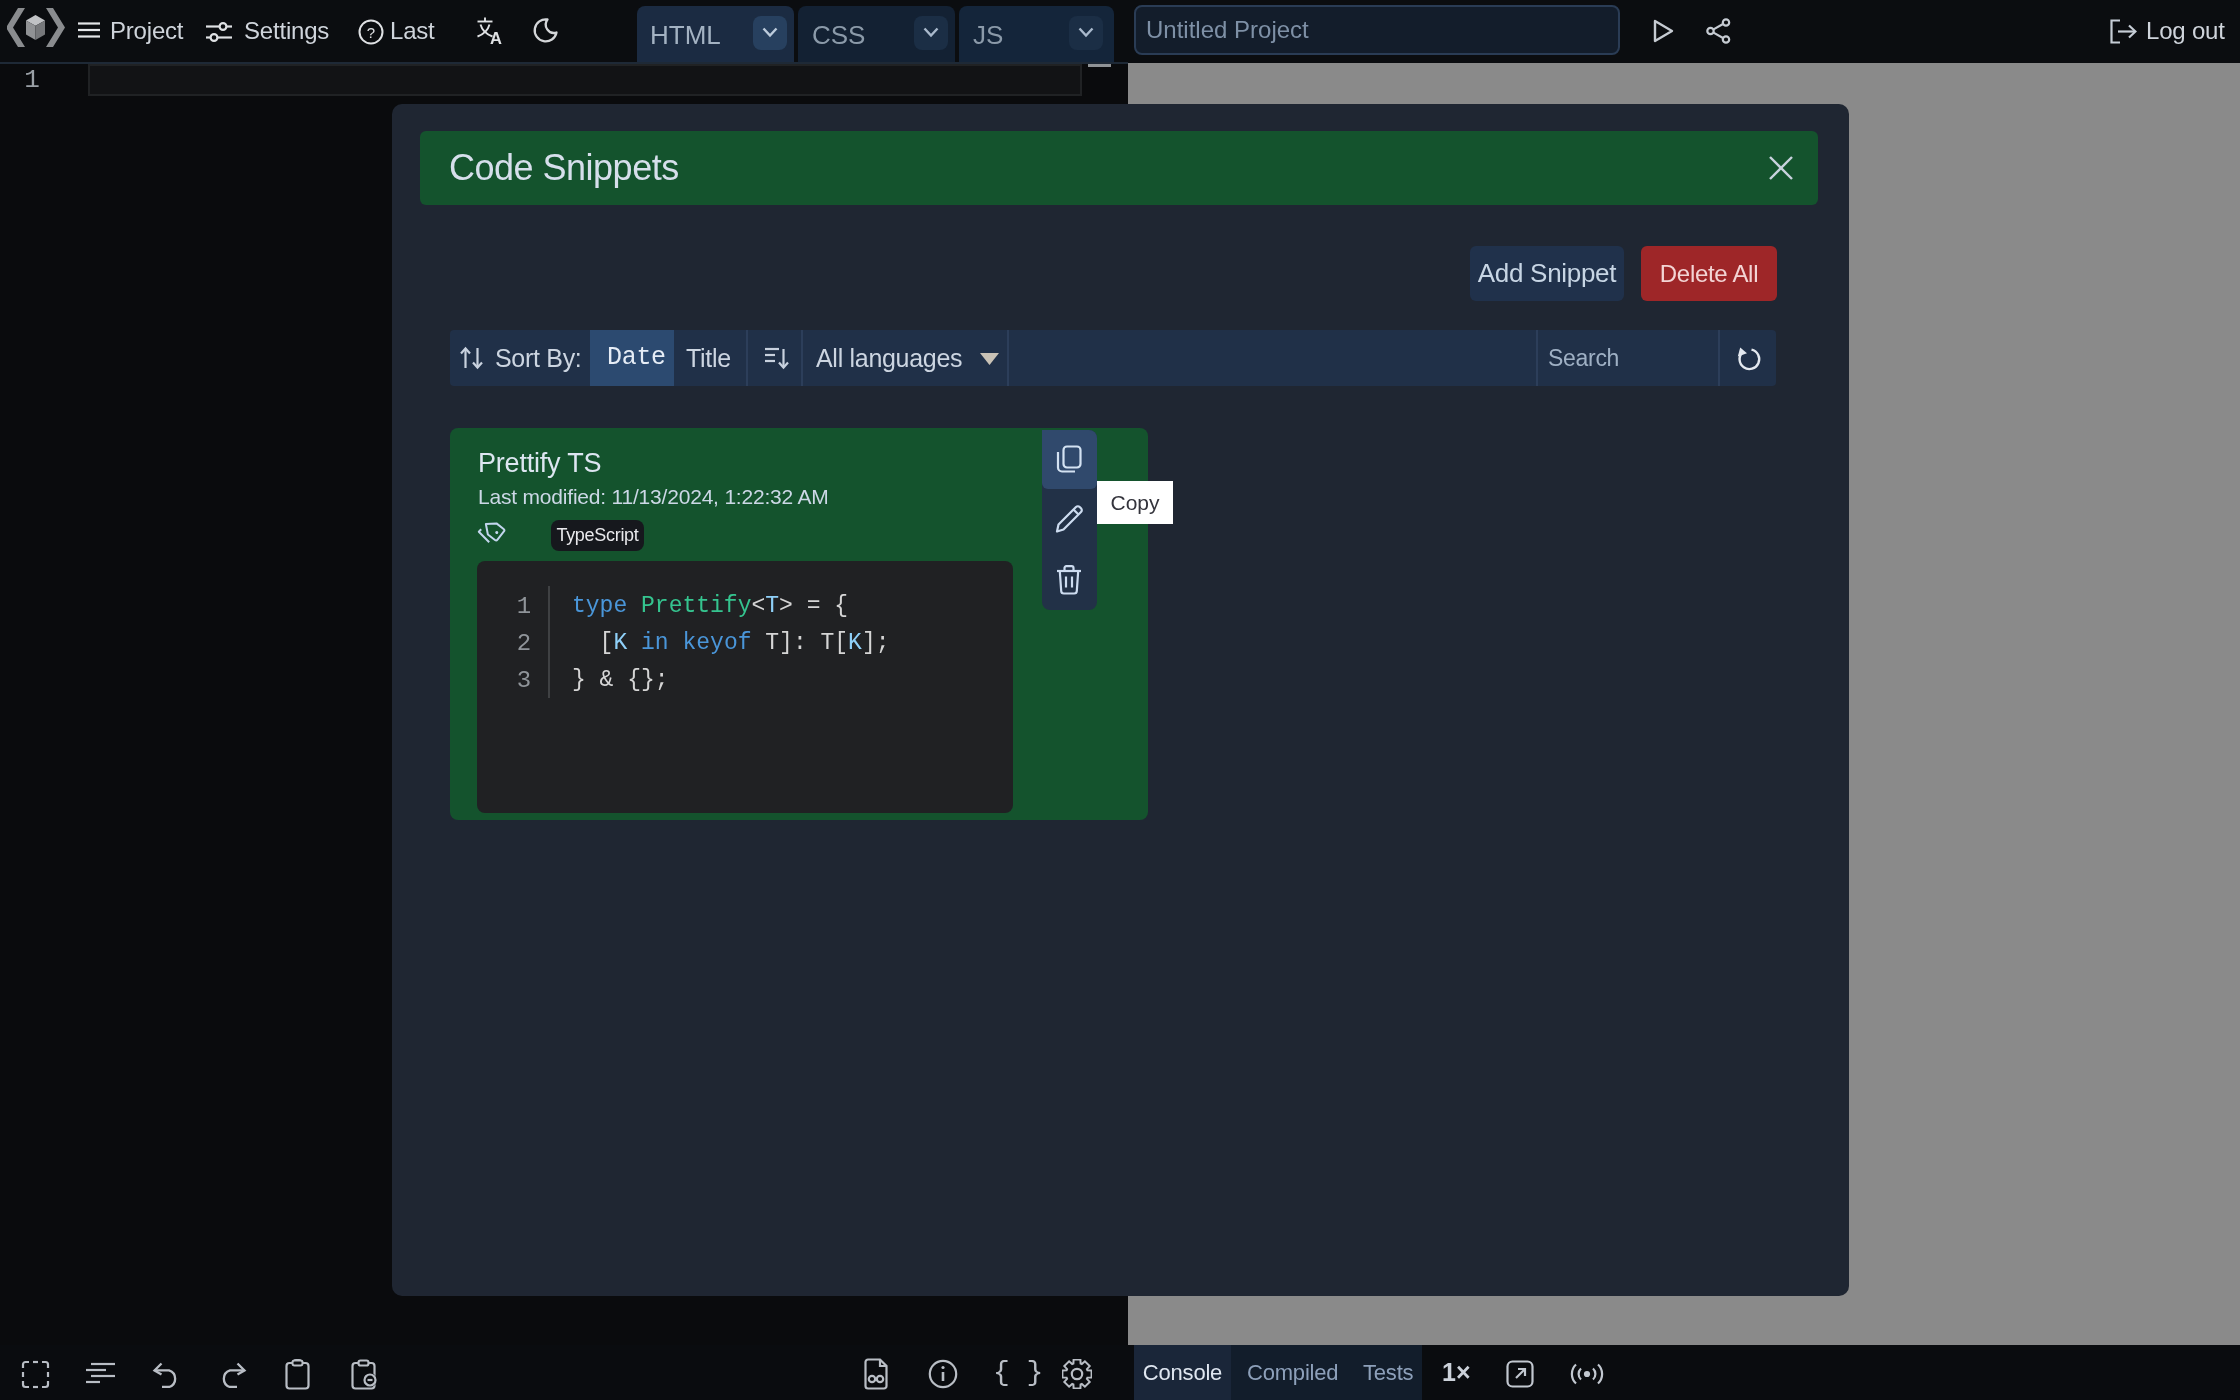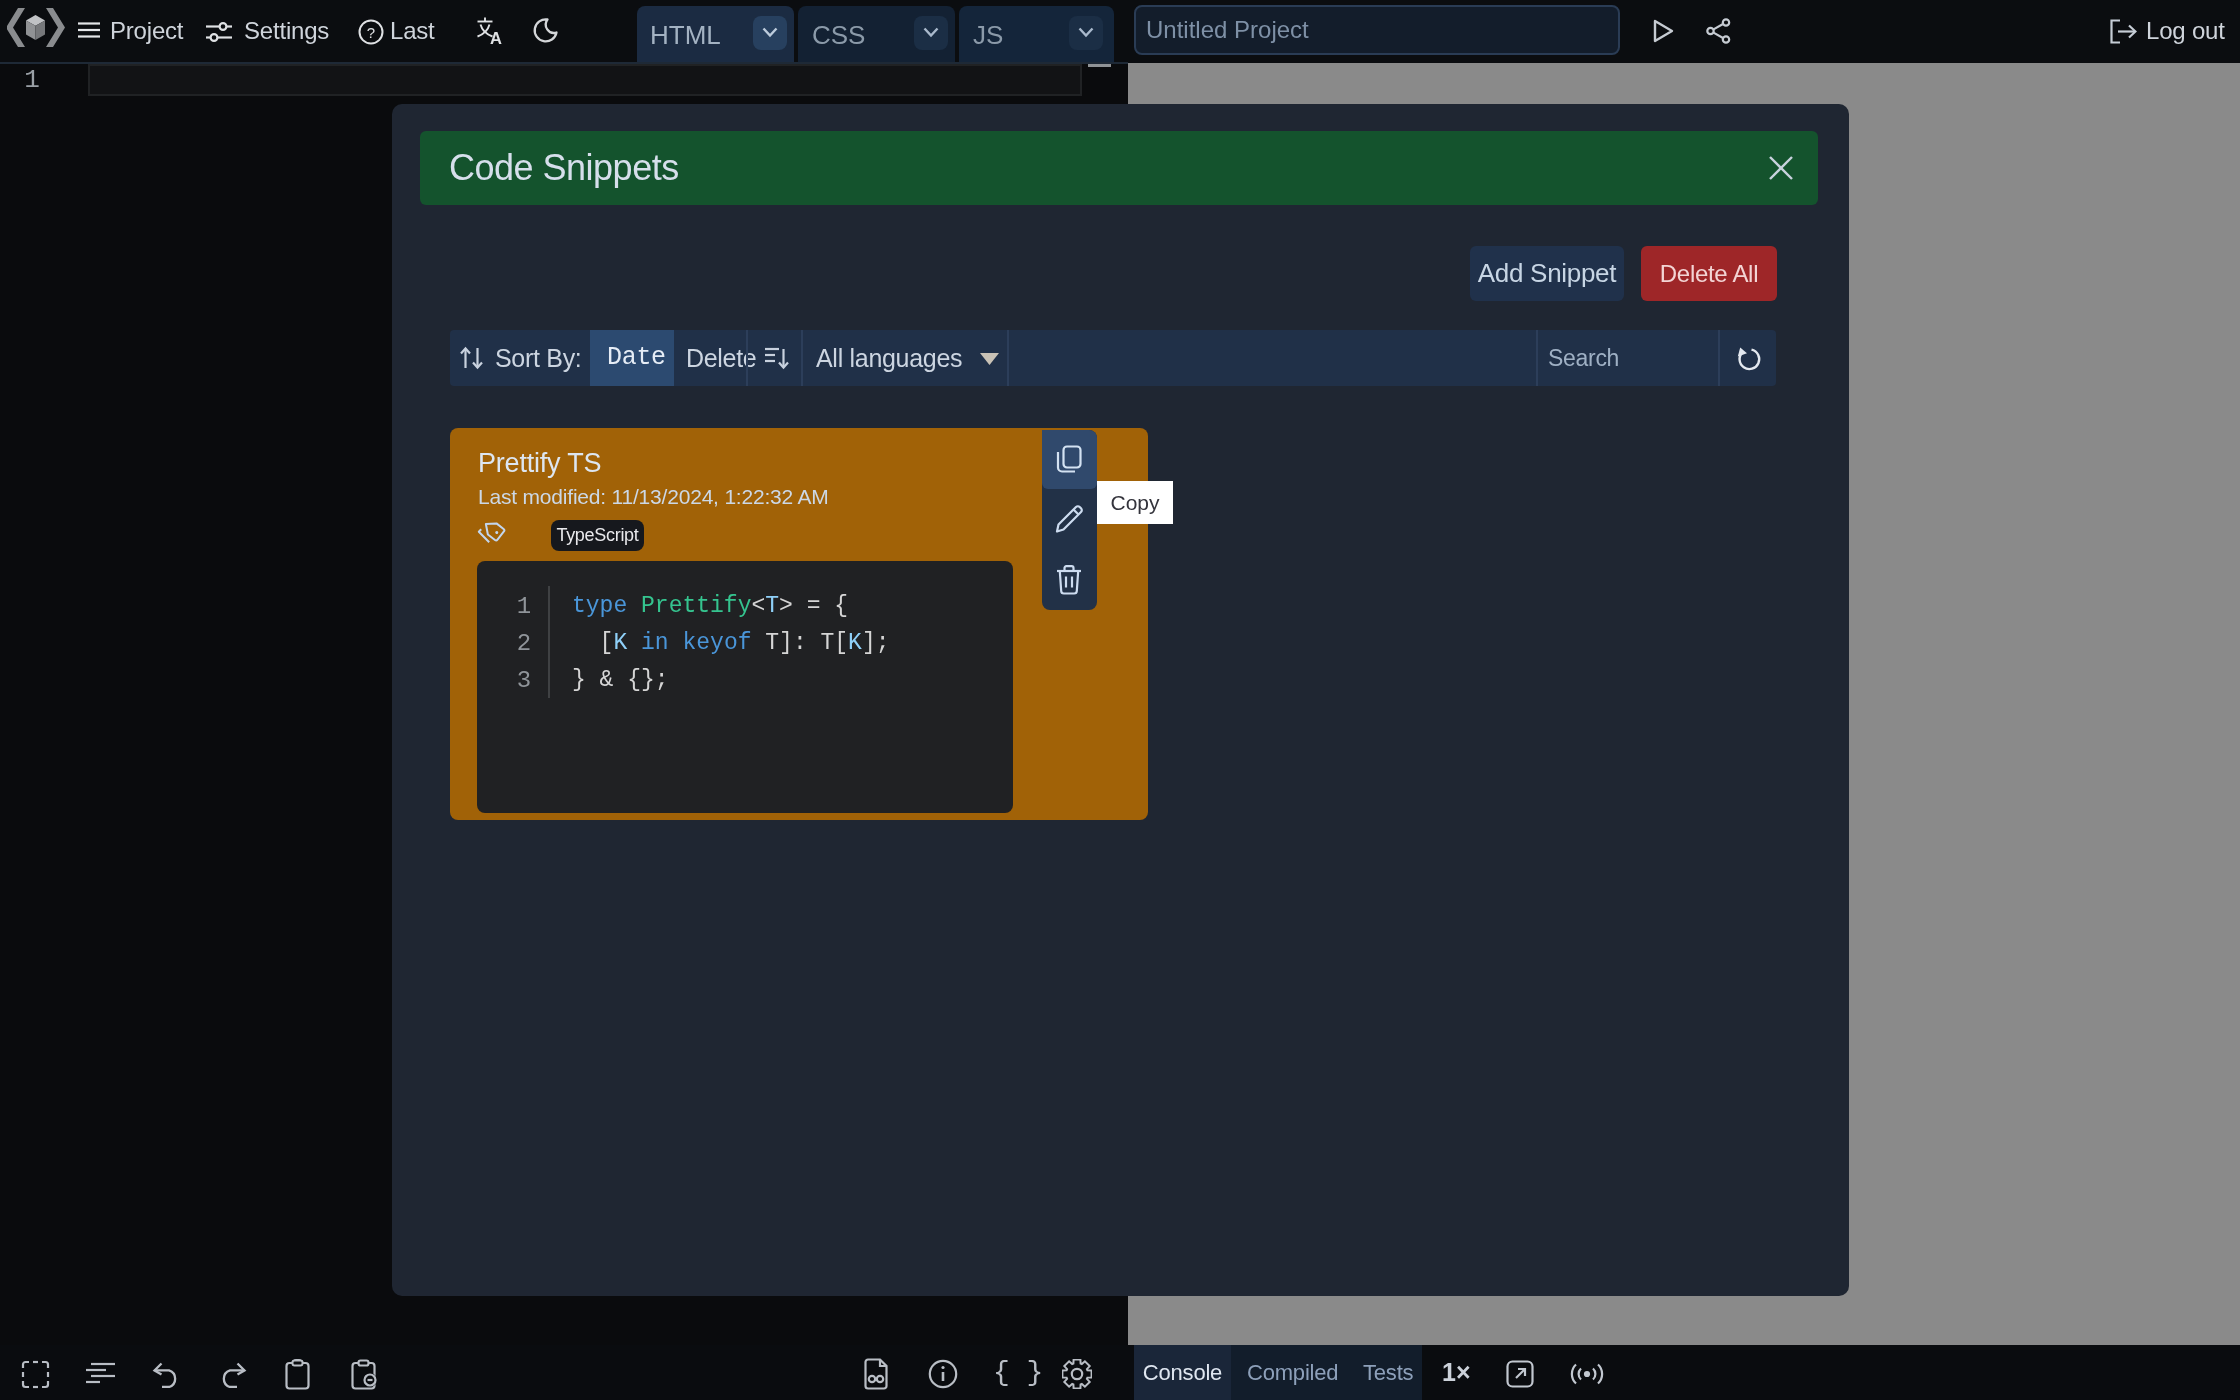--- a/index.html
+++ b/index.html
@@ -23,21 +23,21 @@
   .ftab{height:55px;font-size:22px;text-align:center;letter-spacing:-0.2px;}
   
   #modal{left:392px;top:104px;width:1457px;height:1192px;background:#1f2632;border-radius:10px;}
   #mhead{left:28px;top:27px;width:1398px;height:74px;background:#14532d;border-radius:6px;}
   #mtitle{left:29px;top:0;height:74px;line-height:74px;color:#d6dfeb;font-size:36px;letter-spacing:-0.5px;}
   .btn{top:142px;height:55px;border-radius:6px;font-size:26px;text-align:center;line-height:55px;letter-spacing:-0.3px;}
   #sortbar{left:58px;top:226px;width:1326px;height:56px;background:#203048;border-radius:4px;}
   .sbtxt{font-size:25px;line-height:56px;color:#ccd5e1;letter-spacing:-0.3px;}
   .sep{top:0;width:2px;height:56px;background:#2c3e5a;}
   
-  #card{left:58px;top:324px;width:698px;height:392px;background:#a16207;border-radius:8px;}
+  #card{left:58px;top:324px;width:698px;height:392px;background:#14532d;border-radius:8px;}
   #cardtitle{left:28px;top:20px;font-size:27px;color:#dde6f1;letter-spacing:-0.2px;}
   #cardsub{left:28px;top:57px;font-size:21px;color:#ccd8e6;letter-spacing:-0.2px;}
   #chip{left:72px;top:92px;width:93px;height:31px;background:#16181d;border-radius:8px;
         color:#e9e9ec;font-size:18px;text-align:center;line-height:31px;letter-spacing:-0.3px;margin-left:29px;}
   #codeblk{left:27px;top:133px;width:536px;height:252px;background:#202123;border-radius:8px;}
   .ln{position:absolute;width:30px;text-align:center;color:#8f9499;
       font-family:"Liberation Mono",monospace;font-size:24px;line-height:37px;}
   .cl{position:absolute;left:95px;white-space:pre;color:#d5d5d5;
       font-family:"Liberation Mono",monospace;font-size:23px;line-height:37px;}
   .kw{color:#4a96d9;} .ty{color:#35c48f;} .pb{color:#8fd0f8;}
@@ -166,21 +166,21 @@
       <g stroke="#c8d1de" stroke-width="2.2" fill="none">
         <path d="M6.5 22 V3"></path>
           <path d="M2 7.5 L6.5 2.5 L11 7.5"></path>
         <path d="M18.5 2 V21"></path>
           <path d="M14 16.5 L18.5 21.5 L23 16.5"></path>
       </g>
     </svg>
     <div class="abs sbtxt" style="left:45px;">Sort By:</div>
     <div class="abs" style="left:140px;top:0;width:84px;height:56px;background:#2c4a70;"></div>
     <div class="abs sbtxt" style="left:157px;color:#e6edf6;font-family:Liberation Mono, monospace;">Date</div>
-    <div class="abs sbtxt" style="left:236px;">Delete</div>
+    <div class="abs sbtxt" style="left:236px;">Title</div>
     <div class="abs sep" style="left:296px;"></div>
     <svg class="abs" style="left:315px;top:17px" width="24" height="23" viewBox="0 0 24 23">
       <g stroke="#c8d1de" stroke-width="2.2" fill="none">
         <path d="M0 2 H14"></path>
           <path d="M0 8 H10"></path>
           <path d="M0 14 H10"></path>
         <path d="M18.5 2 V20"></path>
           <path d="M14 15.5 L18.5 20.5 L23 15.5"></path>
       </g>
     </svg>

